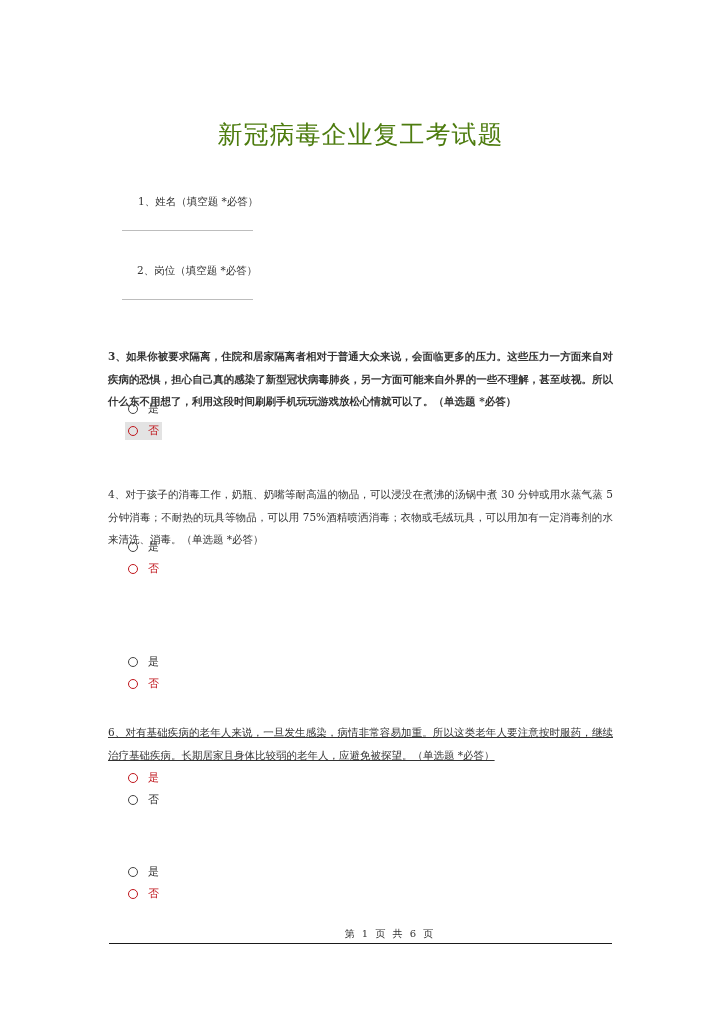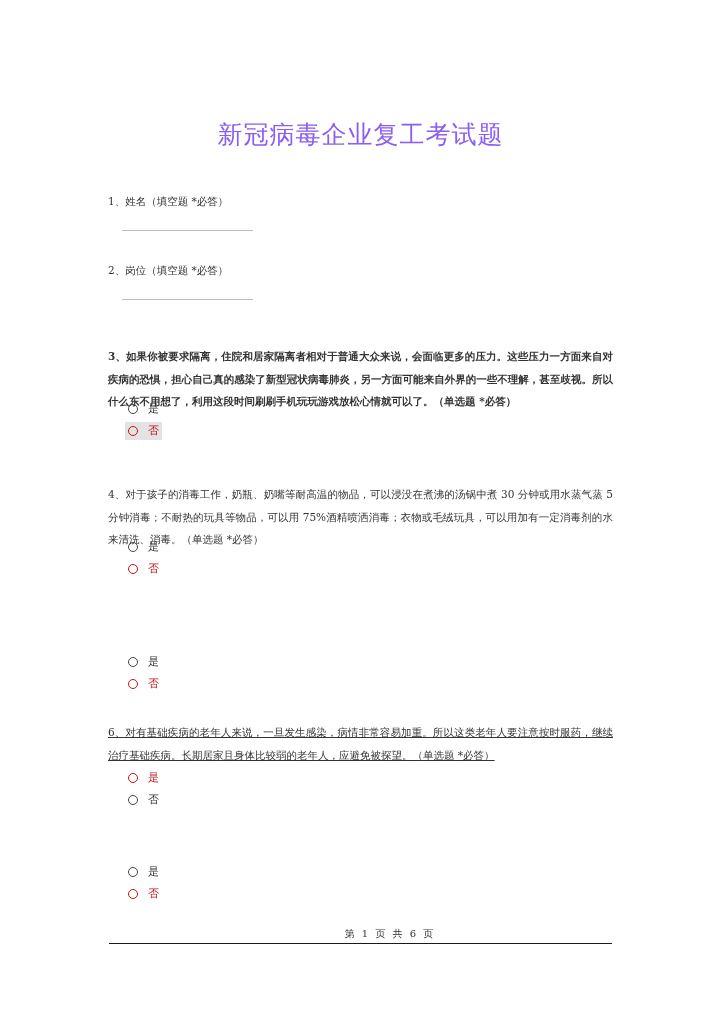--- a/index.html
+++ b/index.html
@@ -19,21 +19,21 @@
       position: absolute;
       left: 0; top: 0;
       width: 721px; height: 1020px;
     }
     .title {
       position: absolute;
       left: 0; width: 721px;
       top: 117px;
       text-align: center;
       font-size: 25px;
-      color: #8b5cf6;
+      color: #4d7c0f;
       letter-spacing: 1px;
       line-height: 36px;
     }
     .q {
       position: absolute;
       left: 108px;
       width: 505px;
       font-size: 10.5px;
       line-height: 22.5px;
       color: #333333;
@@ -87,26 +87,26 @@
       border-top: 1.5px solid #1a1a1a;
     }
   </style>
 </head>
 <body>
 
 <div class="page">
 
   <div class="title">新冠病毒企业复工考试题</div>
 
-  <div class="q" style="top:190px;">
+  <div class="q" style="top:190px;margin-left:30px;">
     <span class="q-text">1、姓名（填空题 *必答）</span>
   </div>
   <div class="blank" style="top:230px;"></div>
 
-  <div class="q" style="top:259px;">
+  <div class="q" style="top:259px;margin-left:29px;">
     <span class="q-text">2、岗位（填空题 *必答）</span>
   </div>
   <div class="blank" style="top:299px;"></div>
 
   <div class="q" style="top:345px;font-weight:bold;">
     <span class="q-text">3、如果你被要求隔离，住院和居家隔离者相对于普通大众来说，会面临更多的压力。这些压力一方面来自对疾病的恐惧，担心自己真的感染了新型冠状病毒肺炎，另一方面可能来自外界的一些不理解，甚至歧视。所以什么东不用想了，利用这段时间刷刷手机玩玩游戏放松心情就可以了。（单选题 *必答）</span>
   </div>
   <div class="opt" style="top:400px;">
     <span class="radio"></span>
     <span>是</span>

